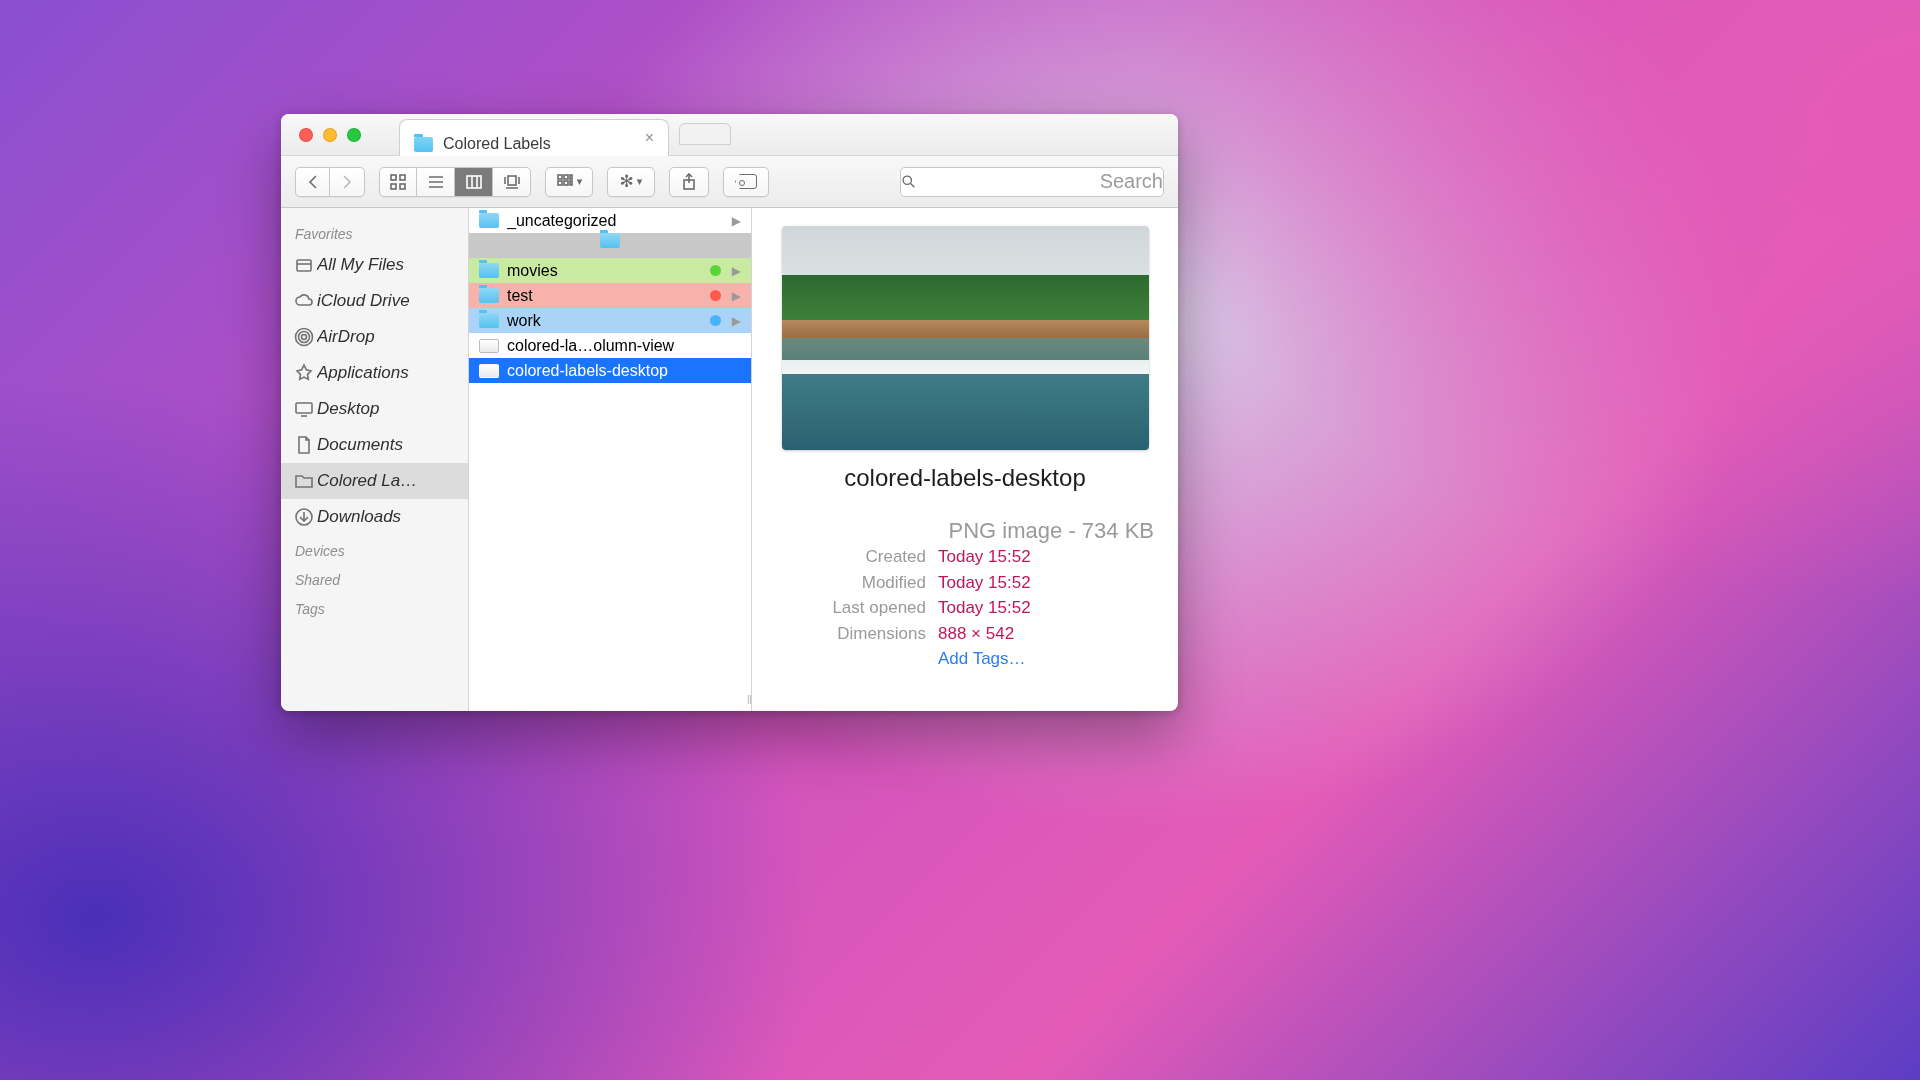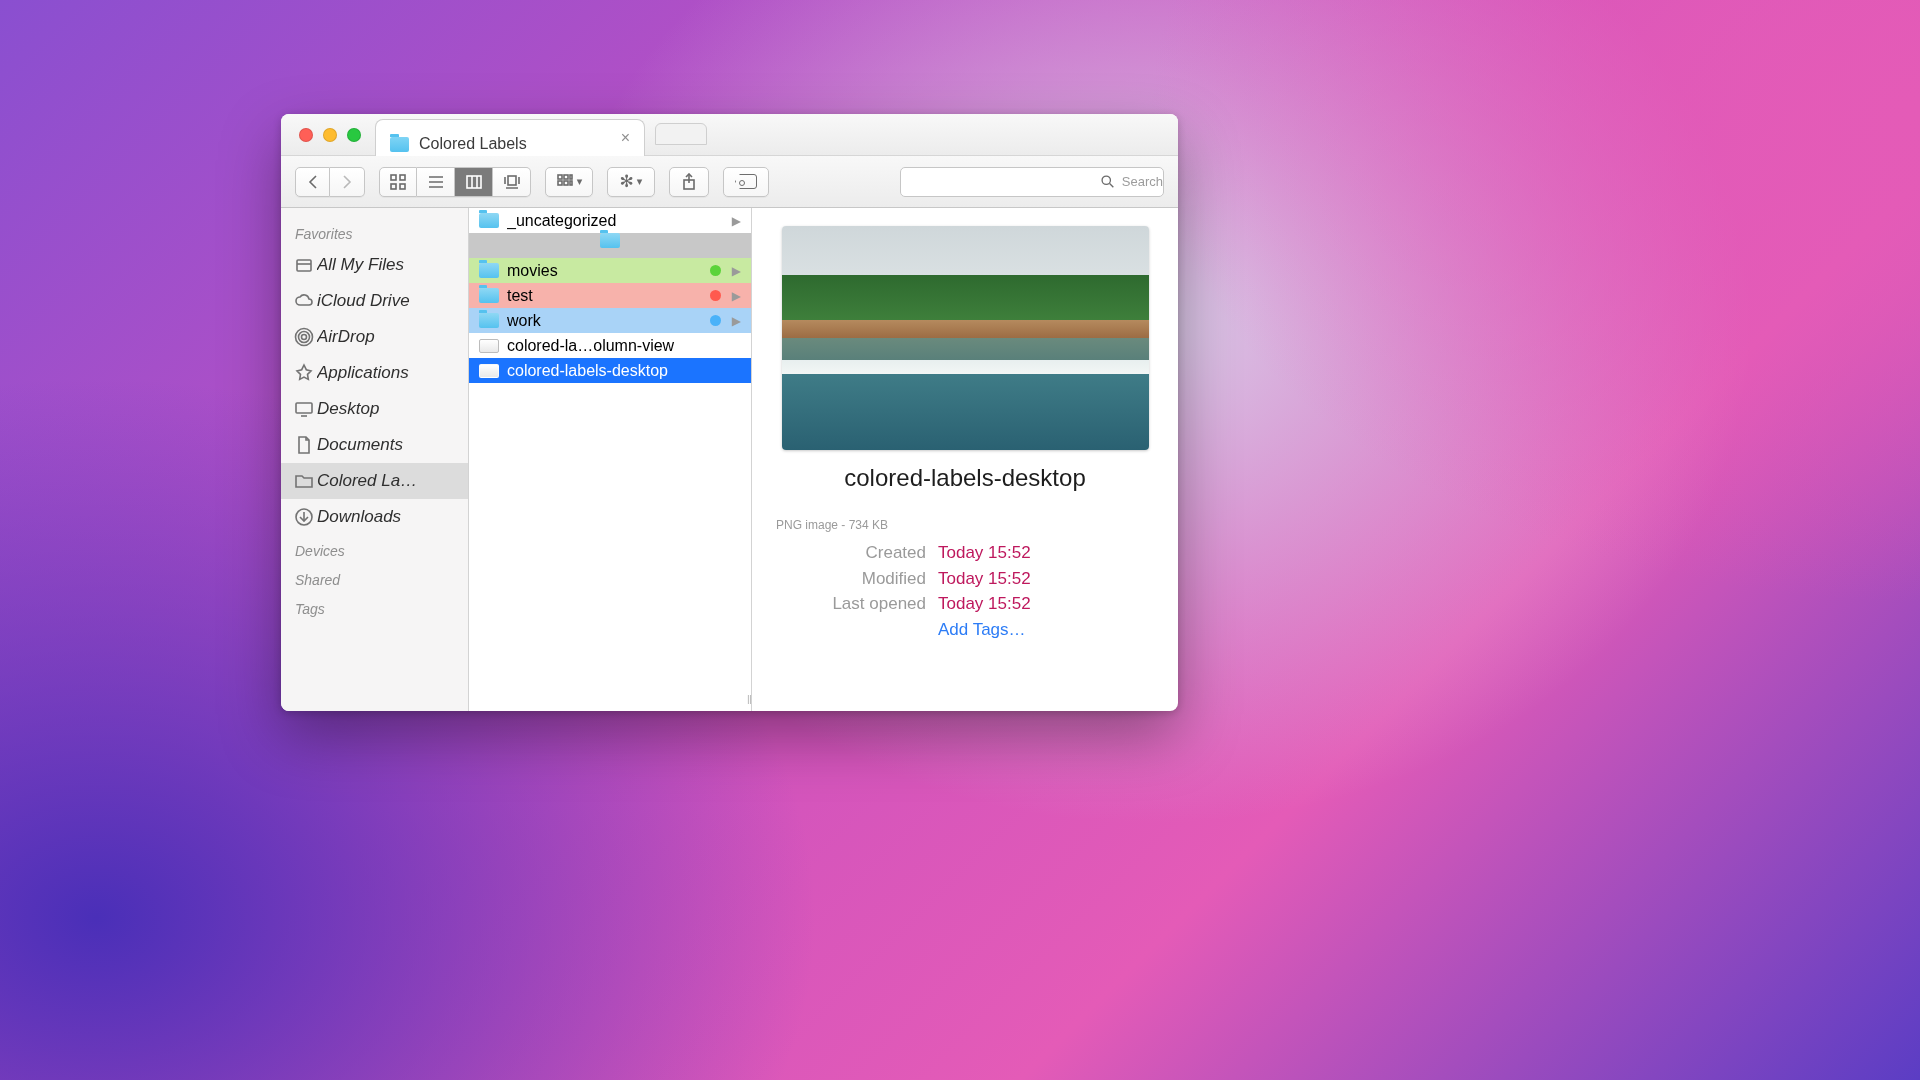--- a/index.html
+++ b/index.html
@@ -32,20 +32,21 @@
   border-bottom: 1px solid #d6d6d6;
   display: flex;
   align-items: stretch;
   position: relative;
 }
 .traffic { display: flex; align-items: center; gap: 10px; padding-left: 18px; padding-right: 14px; }
 .dot { width: 14px; height: 14px; border-radius: 50%; box-shadow: inset 0 0 0 1px rgba(0,0,0,0.12); }
 .dot.red { background:#ff5f57; } .dot.yel { background:#febc2e; } .dot.grn { background:#28c840; }
 .tab {
   position: relative;
+  margin-left: 24px;
   margin-top: 5px;
   height: 37px;
   min-width: 270px;
   padding: 12px 42px 0 14px;
   display: flex; align-items: center;
   background: #fff;
   border: 1px solid #cfcfcf;
   border-bottom: none;
   border-radius: 8px 8px 0 0;
   font-size: 16px; color:#3b3b3b;
@@ -85,21 +86,21 @@
 .btn.active svg, .btn.active .glyph { filter: brightness(5); }
 .btn.tool { width: 48px; gap:3px; }
 .btn.tool.single { width:40px; }
 .tag-btn { width:46px; display:flex;align-items:center;justify-content:center; }
 .tag-shape { width:22px; height:15px; border:1.5px solid #6e6e6e; border-radius: 3px 3px 3px 3px; position:relative; clip-path: polygon(0 50%, 22% 0, 100% 0, 100% 100%, 22% 100%);}
 .tag-shape::before{content:"";position:absolute;left:3px;top:5px;width:4px;height:4px;border-radius:50%;border:1.2px solid #6e6e6e;}
 .search {
   margin-left: auto;
   width: 264px; height: 30px;
   background: #fff; border: 1px solid #c6c6c6; border-radius: 5px;
-  display: flex; align-items: center; justify-content:flex-end; gap:7px; color:#9c9c9c; font-size:13px;
+  display: flex; align-items: center; justify-content:space-between; gap:7px; color:#9c9c9c; font-size:20px;
 }
 .glyph { color:#6b6b6b; }
 svg.icon { width:18px; height:18px; }
 svg.icon line, svg.icon rect, svg.icon polyline, svg.icon circle, svg.icon path { stroke:#6b6b6b; stroke-width:1.6; fill:none; }
 
 .body { flex:1; display:flex; overflow:hidden; }
 
 .sidebar {
   width: 188px; background:#f6f5f5; border-right:1px solid #d3d3d3;
   padding-top: 10px;
@@ -135,21 +136,21 @@
   background:
     linear-gradient(to bottom, #cfd7da 0%, #d9e0e2 22%,
         #2e6a2f 22%, #3e7f3b 42%,
         #b58a5e 42%, #9c6c43 50%,
         #6a8a7d 50%, #59807a 60%,
         #e8efef 60%, #f2f6f5 66%,
         #3f7c87 66%, #2a6172 100%);
 }
 .preview h2 { font-size: 24px; font-weight:400; color:#1d1d1d; margin-top: 14px; }
 .meta { margin-top: 26px; width:100%; }
-.kind { text-align:left; font-size:12px; color:#9a9a9a; margin-bottom: 8px;}
+.kind { text-align:right; font-size:22px; color:#9a9a9a; }
 .kv { display:flex; gap:12px; font-size:17px; line-height:1.5; }
 .kv .k { width: 150px; text-align:right; color:#9a9a9a;}
 .kv .v { color:#be185d; }
 .kv .v.link { color:#2c7cf6; }
 </style>
 </head>
 <body>
 
 <div class="window">
 
@@ -386,20 +387,24 @@
         </div>
         <div class="kv">
           <span class="k">Modified</span>
           <span class="v">Today 15:52</span>
         </div>
         <div class="kv">
           <span class="k">Last opened</span>
           <span class="v">Today 15:52</span>
         </div>
         <div class="kv">
+          <span class="k">Dimensions</span>
+          <span class="v">888 × 542</span>
+        </div>
+        <div class="kv">
           <span class="k"></span>
           <span class="v link">Add Tags…</span>
         </div>
       </div>
     </div>
 
   </div>
 </div>
 
 </body></html>

